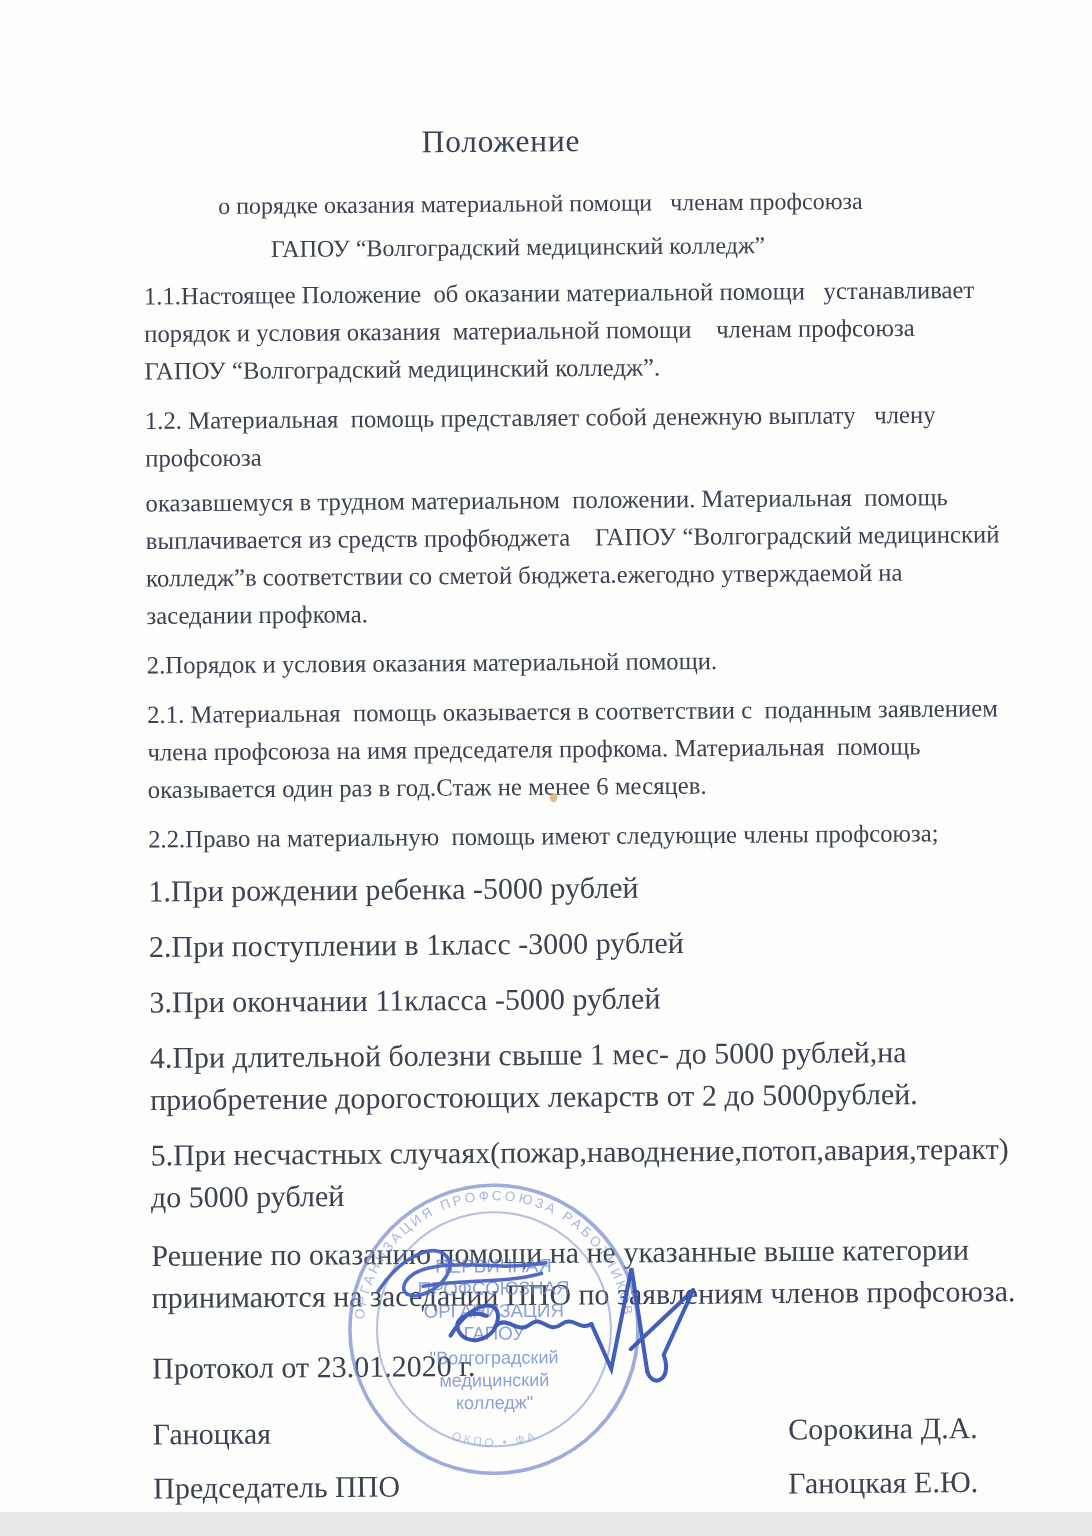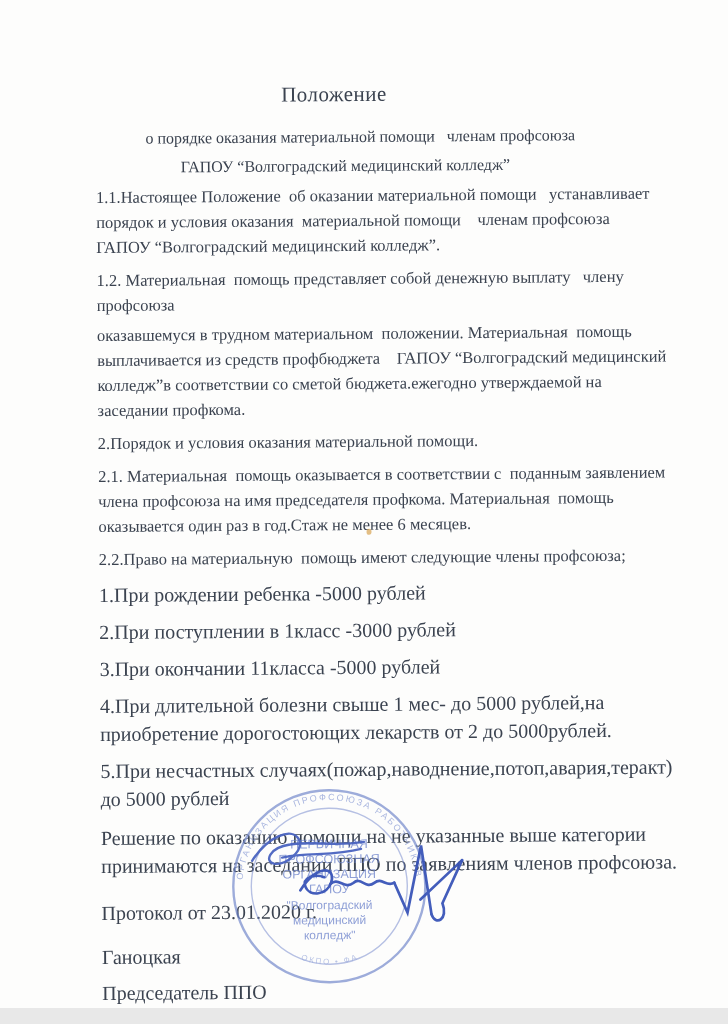--- a/index.html
+++ b/index.html
@@ -57,23 +57,25 @@
     <p class="item">2.При поступлении в 1класс -3000 рублей</p>
     <p class="item">3.При окончании 11класса -5000 рублей</p>
     <p class="item">4.При длительной болезни свыше 1 мес- до 5000 рублей,на приобретение дорогостоющих лекарств от 2 до 5000рублей.</p>
     <p class="item">5.При несчастных случаях(пожар,наводнение,потоп,авария,теракт) до 5000 рублей</p>
 
     <p class="closing">Решение по оказанию помощи на не указанные выше категории принимаются на заседании ППО по заявлениям членов профсоюза.</p>
     <p class="protocol">Протокол от 23.01.2020 г.</p>
 
     <div class="sig-row">
       <span>Ганоцкая</span>
+      <span class="sig-name">Сорокина Д.А.</span>
     </div>
     <div class="sig-row">
       <span>Председатель ППО</span>
+      <span class="sig-name">Ганоцкая Е.Ю.</span>
     </div>
 
     <svg class="stamp" viewBox="0 0 200 200" xmlns="http://www.w3.org/2000/svg">
       <circle cx="100" cy="100" r="96" fill="none" stroke="#7186cb" stroke-width="2.4" opacity="0.8"></circle>
       <circle cx="100" cy="100" r="78" fill="none" stroke="#7186cb" stroke-width="1.4" opacity="0.6"></circle>
       <defs>
         <path id="arcTop" d="M 14,114 A 87,87 0 1 1 186,114" fill="none"></path>
         <path id="arcBottom" d="M 24,130 A 84,84 0 0 0 176,130" fill="none"></path>
       </defs>
       <text font-size="9" fill="#8295d2" opacity="0.8" letter-spacing="2">

